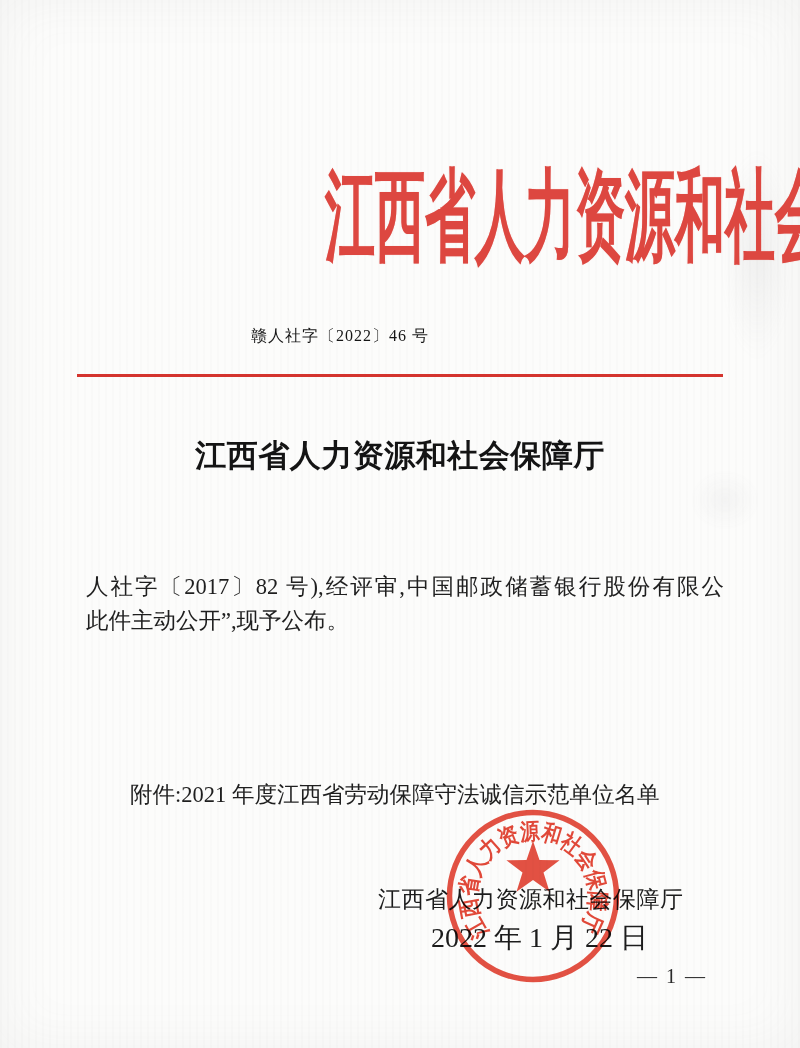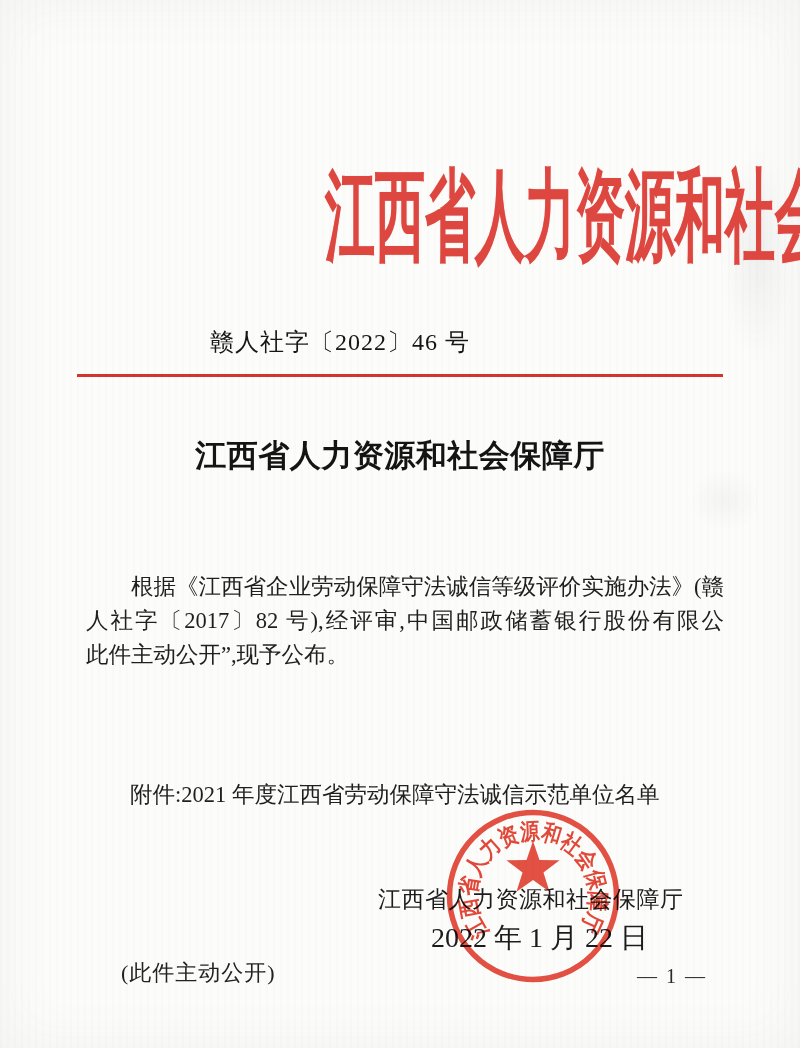--- a/index.html
+++ b/index.html
@@ -29,21 +29,21 @@
   .letterhead .stretch{
     display:inline-block;
     font-size:100px;line-height:1.08;font-weight:bold;
     color:#dd4740;
     transform:scaleX(0.50);transform-origin:50% 50%;
     letter-spacing:0px;
     text-shadow:0 0 1px rgba(221,71,64,0.55);
   }
   .doc-number{
     position:absolute;top:326px;left:0;width:680px;
-    text-align:center;font-size:24px;letter-spacing:1px;color:#161616;
+    text-align:center;font-size:16px;letter-spacing:1px;color:#161616;
   }
   .red-rule{
     position:absolute;top:374px;left:77px;width:646px;height:3px;
     background:#d4342e;
   }
   .notice-title{
     position:absolute;top:435px;left:0;width:800px;
     text-align:center;font-weight:bold;font-size:31px;line-height:41px;
     color:#141414;letter-spacing:0.5px;
   }
@@ -97,21 +97,20 @@
 
   <div class="doc-number">赣人社字〔2022〕46 号</div>
 
   <div class="red-rule"></div>
 
   <div class="notice-title">
     <div>江西省人力资源和社会保障厅</div>
   </div>
 
   <div class="body-block">
-    <div class="ln just indent">根据《江西省企业劳动保障守法诚信等级评价实施办法》(赣</div>
     <div class="ln just">人社字〔2017〕82 号),经评审,中国邮政储蓄银行股份有限公</div>
     <div class="ln">此件主动公开”,现予公布。</div>
   </div>
 
   <div class="attachment">附件:2021 年度江西省劳动保障守法诚信示范单位名单</div>
 
   <div class="signer">江西省人力资源和社会保障厅</div>
 
   <div class="sign-date">2022 年 1 月 22 日</div>
 
@@ -119,17 +118,16 @@
     <defs>
       <path id="sealArc" d="M 52.1 133.6 A 57 57 0 1 1 139.9 133.6" fill="none"></path>
     </defs>
     <circle cx="96" cy="97" r="83.5" fill="none" stroke="#e23b2a" stroke-width="5.5" opacity="0.95"></circle>
     <polygon fill="#e23b2a" opacity="0.95" points="96,42 102.5,61.1 122.6,61.3 106.5,73.4 112.5,92.7 96,81 79.5,92.7 85.5,73.4 69.4,61.3 89.5,61.1"></polygon>
     <text>
       <textPath href="#sealArc" startOffset="0" textLength="252" lengthAdjust="spacingAndGlyphs">江西省人力资源和社会保障厅</textPath>
     </text>
   </svg>
 
-  <div class="disclosure">(此件主动公开)</div>
 
   <div class="page-number">— 1 —</div>
 
 </div>
 
 </body></html>

